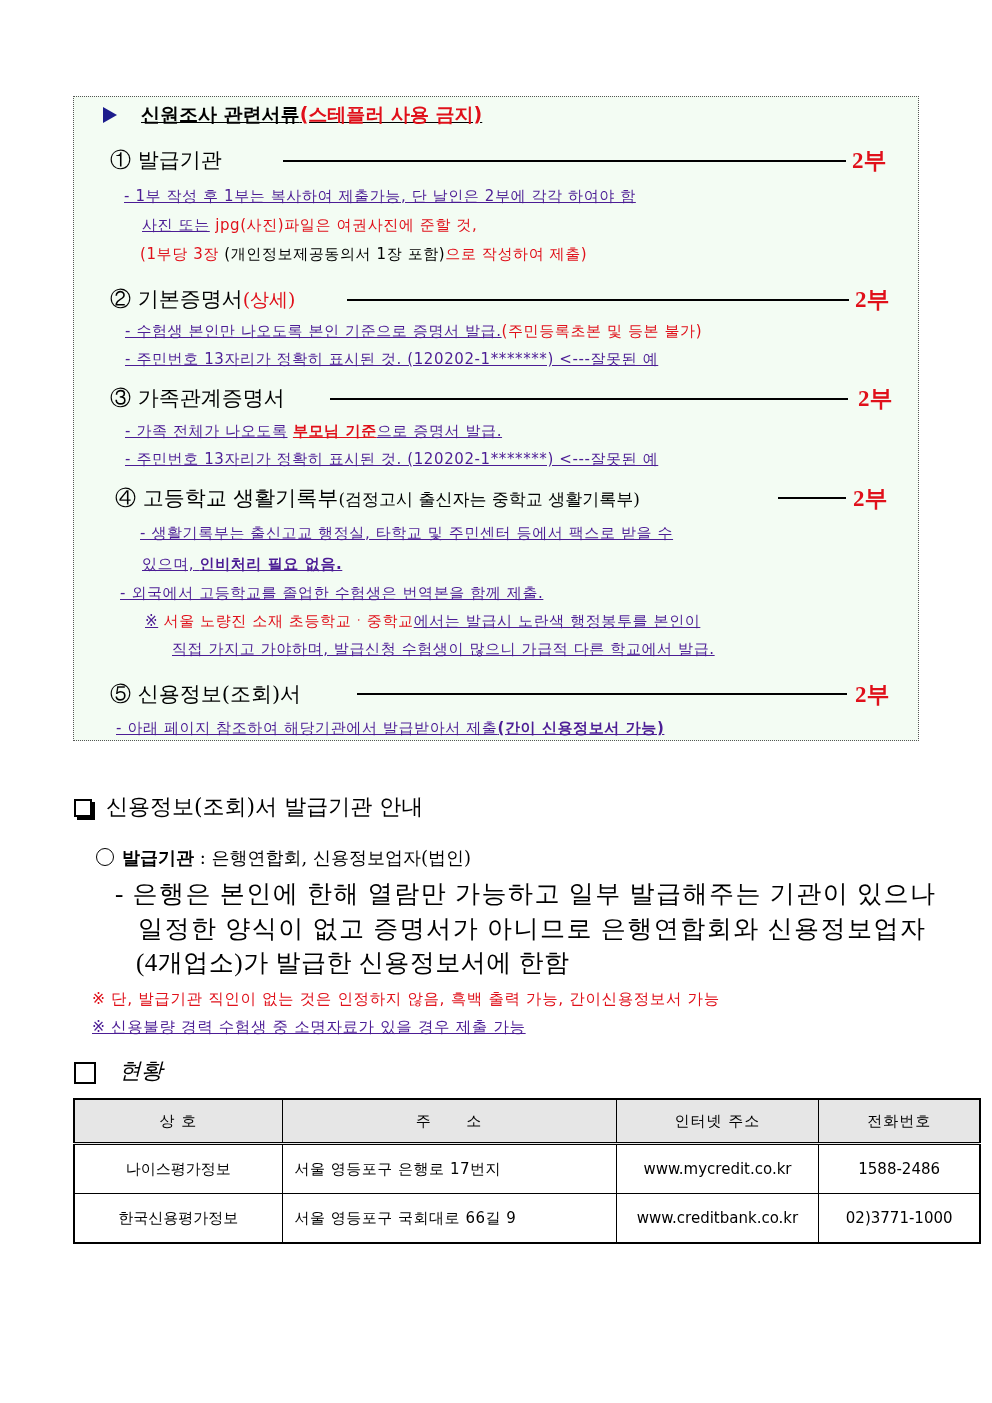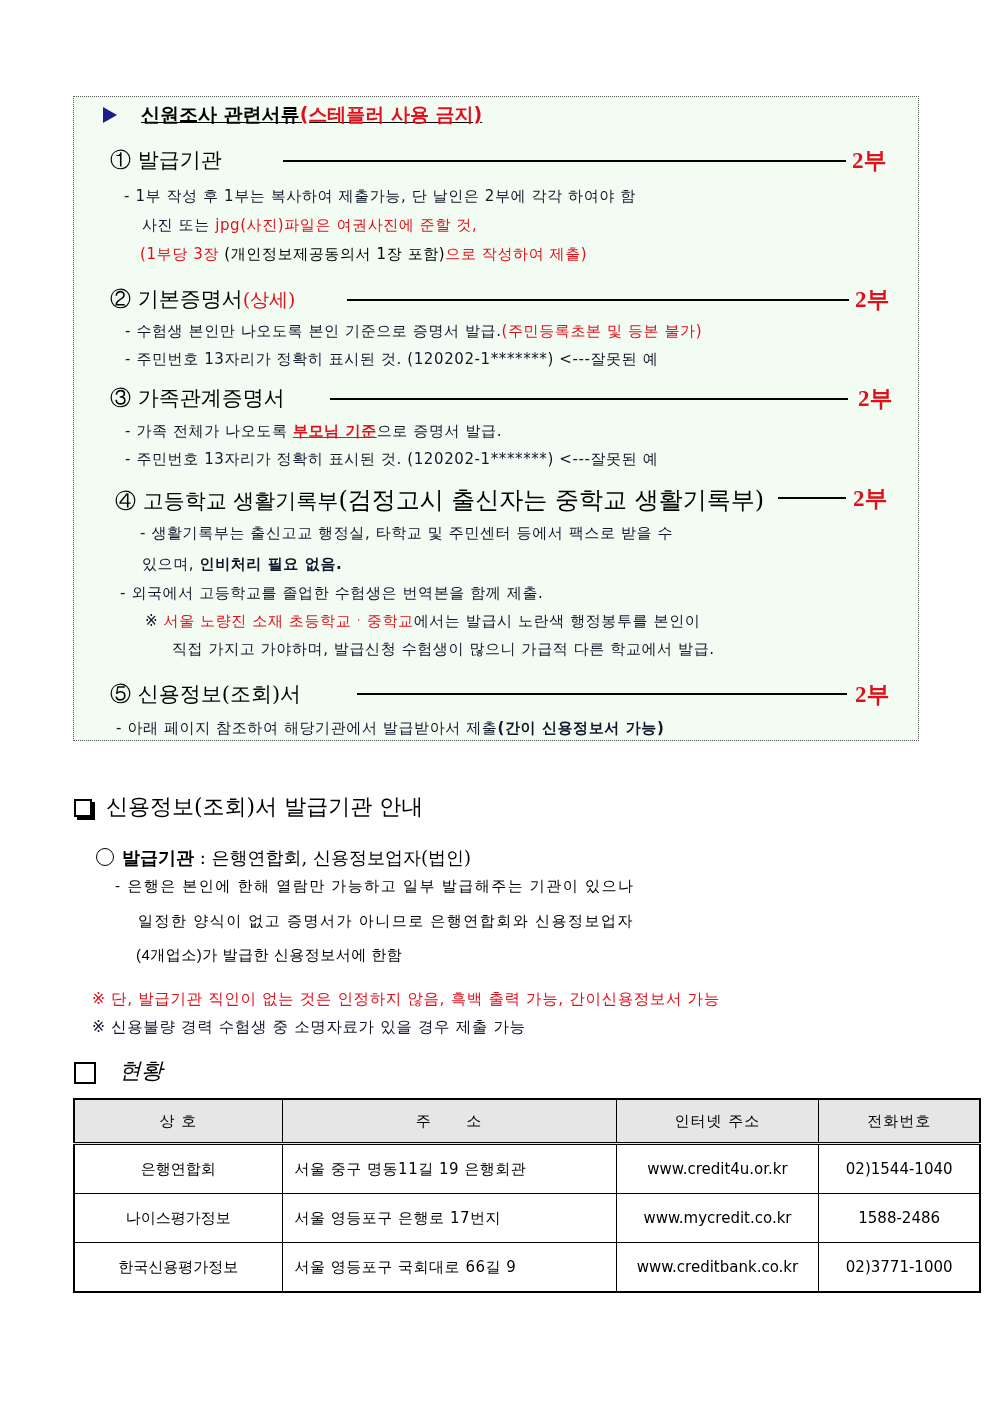--- a/index.html
+++ b/index.html
@@ -1,30 +1,30 @@
 <!DOCTYPE html>
 <html><head>
 <meta charset="utf-8">
 <style>
   html, body { margin: 0; padding: 0; background: #ffffff; }
   body { width: 992px; height: 1403px; position: relative; font-family: "DejaVu Sans", sans-serif; color: #000; overflow: hidden; }
   .box { position: absolute; left: 73px; top: 96px; width: 846px; height: 645px; background: #f3fcf3; border: 1px dotted #555; box-sizing: border-box; }
   .abs { position: absolute; white-space: nowrap; }
-  .blue { color: #0f172a; }
+  .blue { color: #4c1d95; text-decoration: underline; }
   .red { color: #e0101a; }
   .bold { font-weight: bold; }
   .u { text-decoration: underline; }
   .tri { position: absolute; width: 0; height: 0; border-top: 8px solid transparent; border-bottom: 8px solid transparent; border-left: 14px solid #1c1c8c; }
   .box-title { font-size: 19px; font-weight: bold; text-decoration: underline; }
   .item-title { font-family: "DejaVu Serif", serif; font-size: 21px; }
   .copies { font-family: "Liberation Serif", serif; font-size: 23px; font-weight: bold; color: #e0101a; }
   .rule { position: absolute; height: 2px; background: #000; }
   .line { font-size: 15px; letter-spacing: 0.6px; }
   .sec-title { font-family: "DejaVu Serif", serif; font-size: 22px; }
-  .para { font-family: Liberation Sans, sans-serif; font-size: 15px; letter-spacing: 1.5px; }
+  .para { font-family: Liberation Serif, serif; font-size: 25px; letter-spacing: 1.5px; }
   .note { font-size: 15.5px; letter-spacing: 0.6px; }
   .checkbox { position: absolute; width: 18px; height: 18px; border: 2px solid #000; background: #fff; box-sizing: border-box; }
   .checkbox.shadow { box-shadow: 3px 3px 0 #000; }
   table.t { position: absolute; left: 73px; top: 1098px; width: 908px; border-collapse: collapse; border: 2px solid #000; font-size: 15px; }
   table.t th { background: #e6e6e6; height: 40px; font-weight: normal; border: 1px solid #000; border-bottom: 3px double #000; letter-spacing: 1px; }
   table.t td { height: 46px; border: 1px solid #000; text-align: center; }
   table.t td.addr { text-align: left; padding-left: 12px; letter-spacing: 0.5px; }
 </style>
 </head>
 <body>
@@ -70,21 +70,21 @@
 <div class="rule" style="left:330px; top:398px; width:518px;"></div>
 <div class="abs copies" style="left:858px; top:383px;">2부</div>
 <div class="abs line" style="left:125px; top:422px;">
   <span class="blue">- 가족 전체가 나오도록</span>
   <span class="red bold u">부모님 기준</span><span class="blue">으로 증명서 발급.</span>
 </div>
 <div class="abs line blue" style="left:125px; top:450px;">- 주민번호 13자리가 정확히 표시된 것. (120202-1*******) &lt;---잘못된 예</div>
 
 <div class="abs item-title" style="left:115px; top:484px;">
   <span>④</span>
-  <span>고등학교 생활기록부</span><span style="font-size:24px;">(검정고시 출신자는 중학교 생활기록부)</span>
+  <span>고등학교 생활기록부</span><span style="font-size:17px;">(검정고시 출신자는 중학교 생활기록부)</span>
 </div>
 <div class="rule" style="left:778px; top:497px; width:68px;"></div>
 <div class="abs copies" style="left:853px; top:483px;">2부</div>
 <div class="abs line blue" style="left:124px; top:524px;margin-left:16px;">- 생활기록부는 출신고교 행정실, 타학교 및 주민센터 등에서 팩스로 받을 수</div>
 <div class="abs line blue" style="left:142px; top:555px;">
   <span>있으며,</span>
   <span class="bold">인비처리 필요 없음.</span>
 </div>
 <div class="abs line blue" style="left:120px; top:584px;">- 외국에서 고등학교를 졸업한 수험생은 번역본을 함께 제출.</div>
 <div class="abs line" style="left:145px; top:612px;">
@@ -127,26 +127,20 @@
   <thead>
     <tr>
       <th>상 호</th>
       <th style="white-space:pre;">주      소</th>
       <th>인터넷 주소</th>
       <th>전화번호</th>
     </tr>
   </thead>
   <tbody>
     <tr>
-      <td>은행연합회</td>
-      <td class="addr">서울 중구 명동11길 19 은행회관</td>
-      <td>www.credit4u.or.kr</td>
-      <td>02)1544-1040</td>
-    </tr>
-    <tr>
       <td>나이스평가정보</td>
       <td class="addr">서울 영등포구 은행로 17번지</td>
       <td>www.mycredit.co.kr</td>
       <td>1588-2486</td>
     </tr>
     <tr>
       <td>한국신용평가정보</td>
       <td class="addr">서울 영등포구 국회대로 66길 9</td>
       <td>www.creditbank.co.kr</td>
       <td>02)3771-1000</td>

